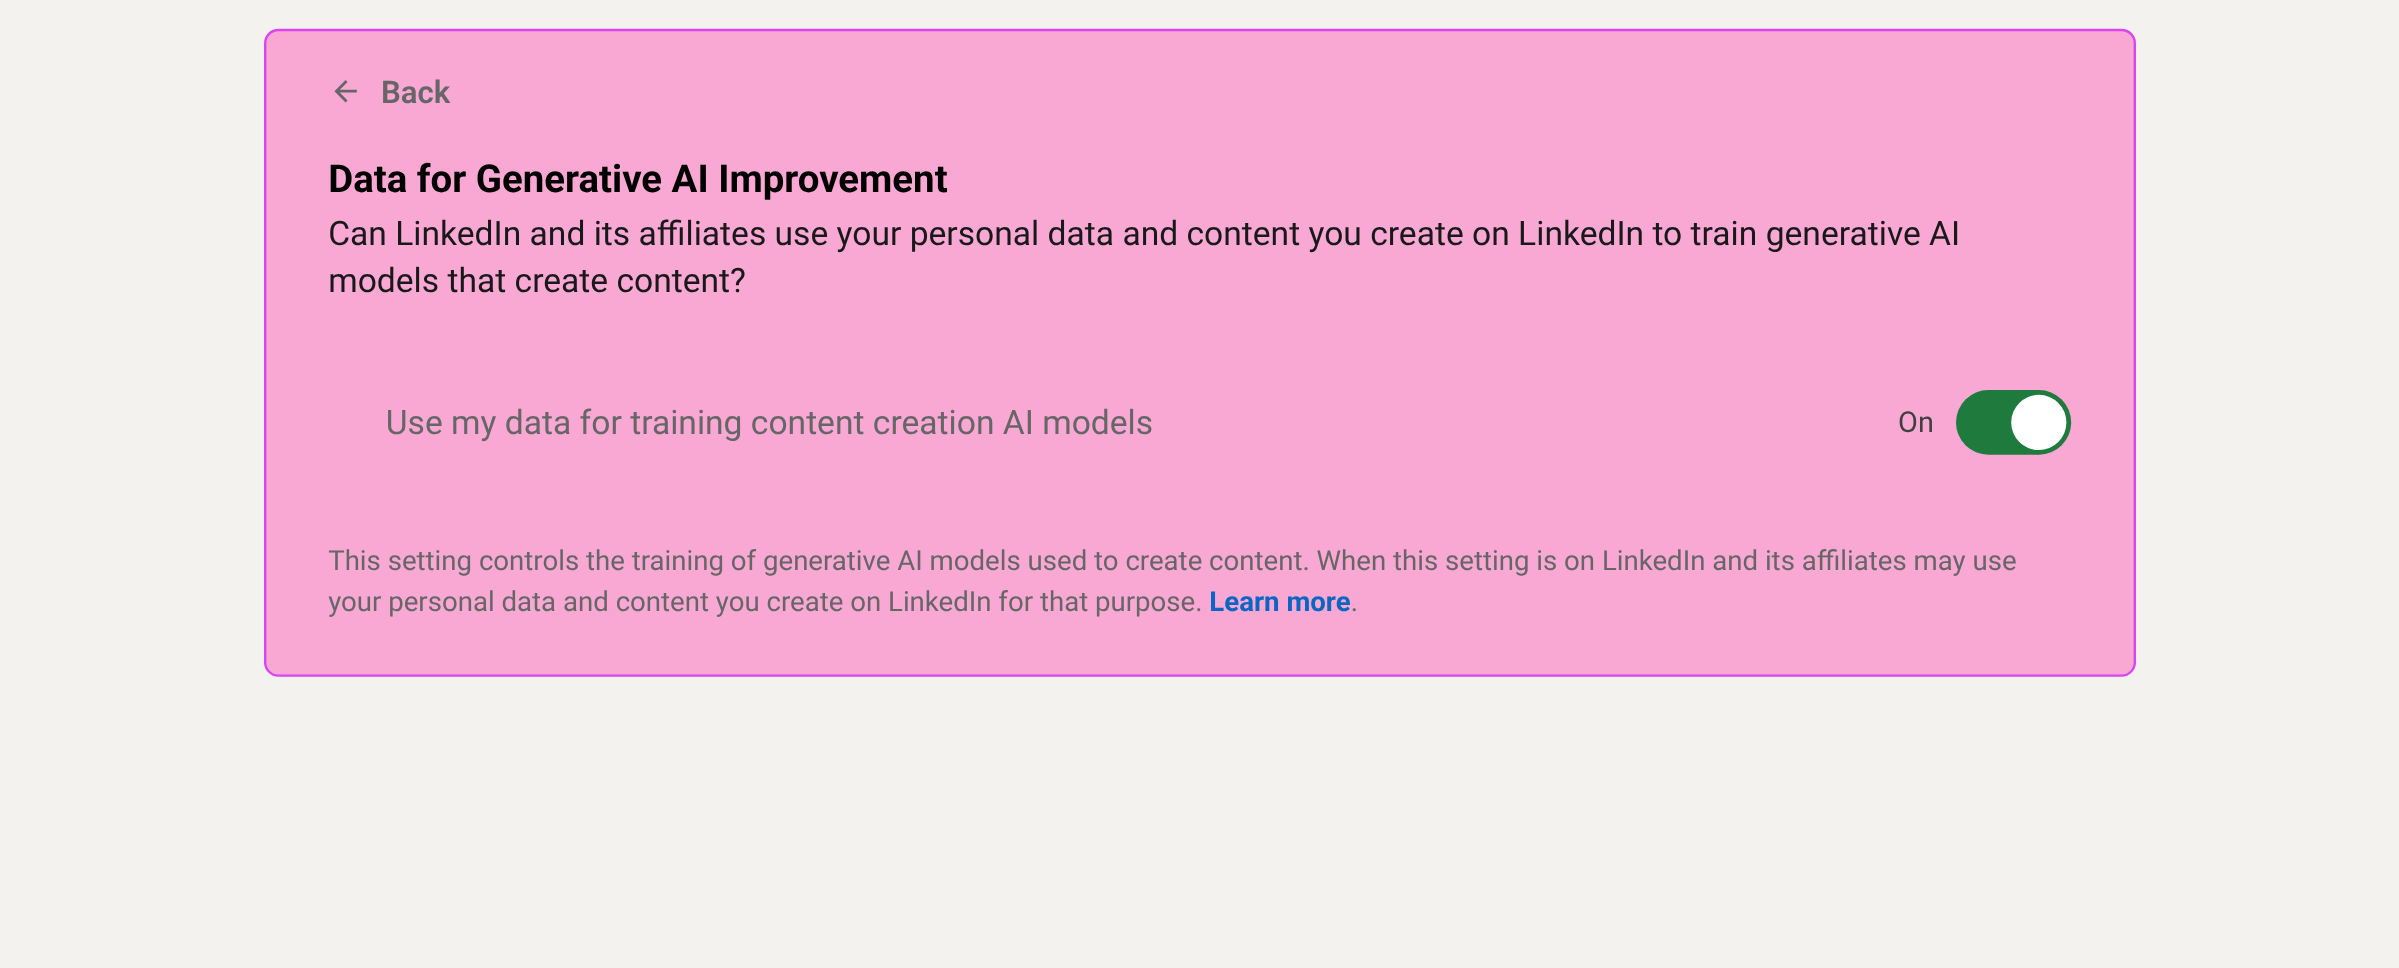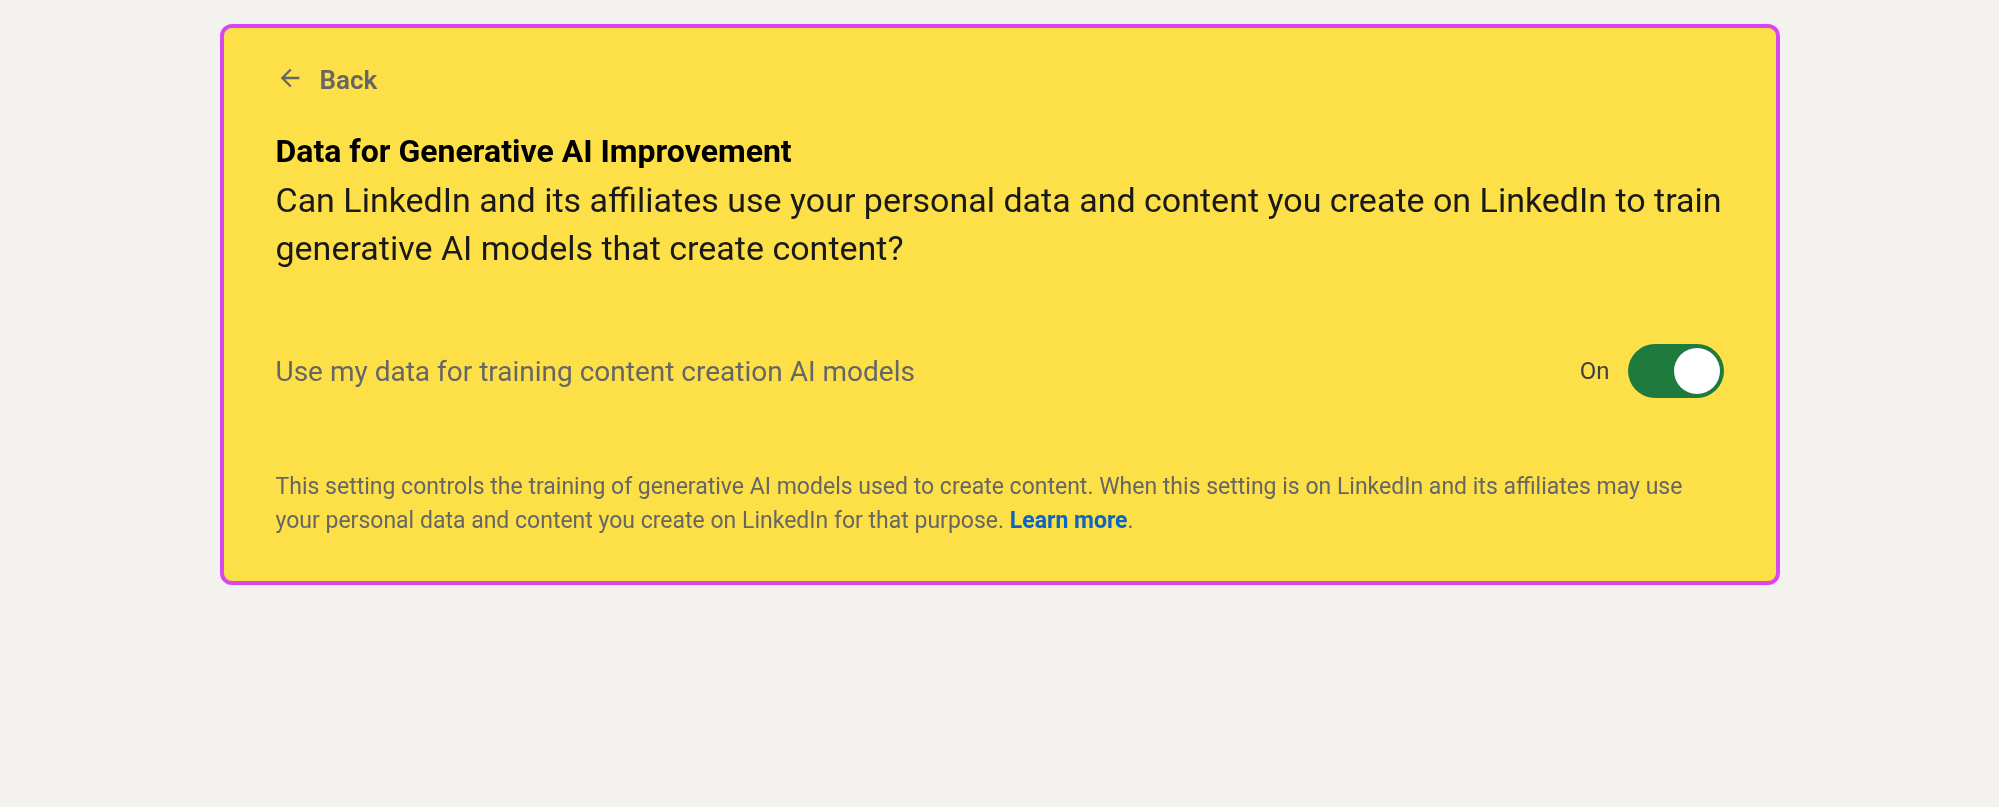--- a/index.html
+++ b/index.html
@@ -9,23 +9,23 @@
     }
 
     body {
       background-color: #f3f2ef;
       font-family: -apple-system, BlinkMacSystemFont, "Segoe UI", Roboto, Helvetica, Arial, sans-serif;
       padding: 24px;
       min-height: 807px;
     }
 
     .card {
-      background-color: #fde047;
+      background-color: #f9a8d4;
       border-radius: 12px;
-      border: 4px solid #d946ef;
+      border: 2px solid #d946ef;
       padding: 36px 52px 44px 52px;
       max-width: 1560px;
       margin: 0 auto;
     }
 
     .back-row {
       display: flex;
       align-items: center;
       gap: 16px;
       margin-bottom: 36px;
@@ -46,31 +46,32 @@
     }
 
     .page-title {
       font-size: 32px;
       font-weight: 700;
       color: #000000;
       margin-bottom: 7px;
     }
 
     .page-description {
-      font-size: 34px;
+      font-size: 28px;
       line-height: 1.4;
       color: #191919;
       margin-bottom: 72px;
     }
 
     .setting-row {
       display: flex;
       align-items: center;
       justify-content: space-between;
       margin-bottom: 72px;
+      margin-left: 48px;
     }
 
     .setting-label {
       font-size: 28px;
       color: #666666;
     }
 
     .toggle-group {
       display: flex;
       align-items: center;

